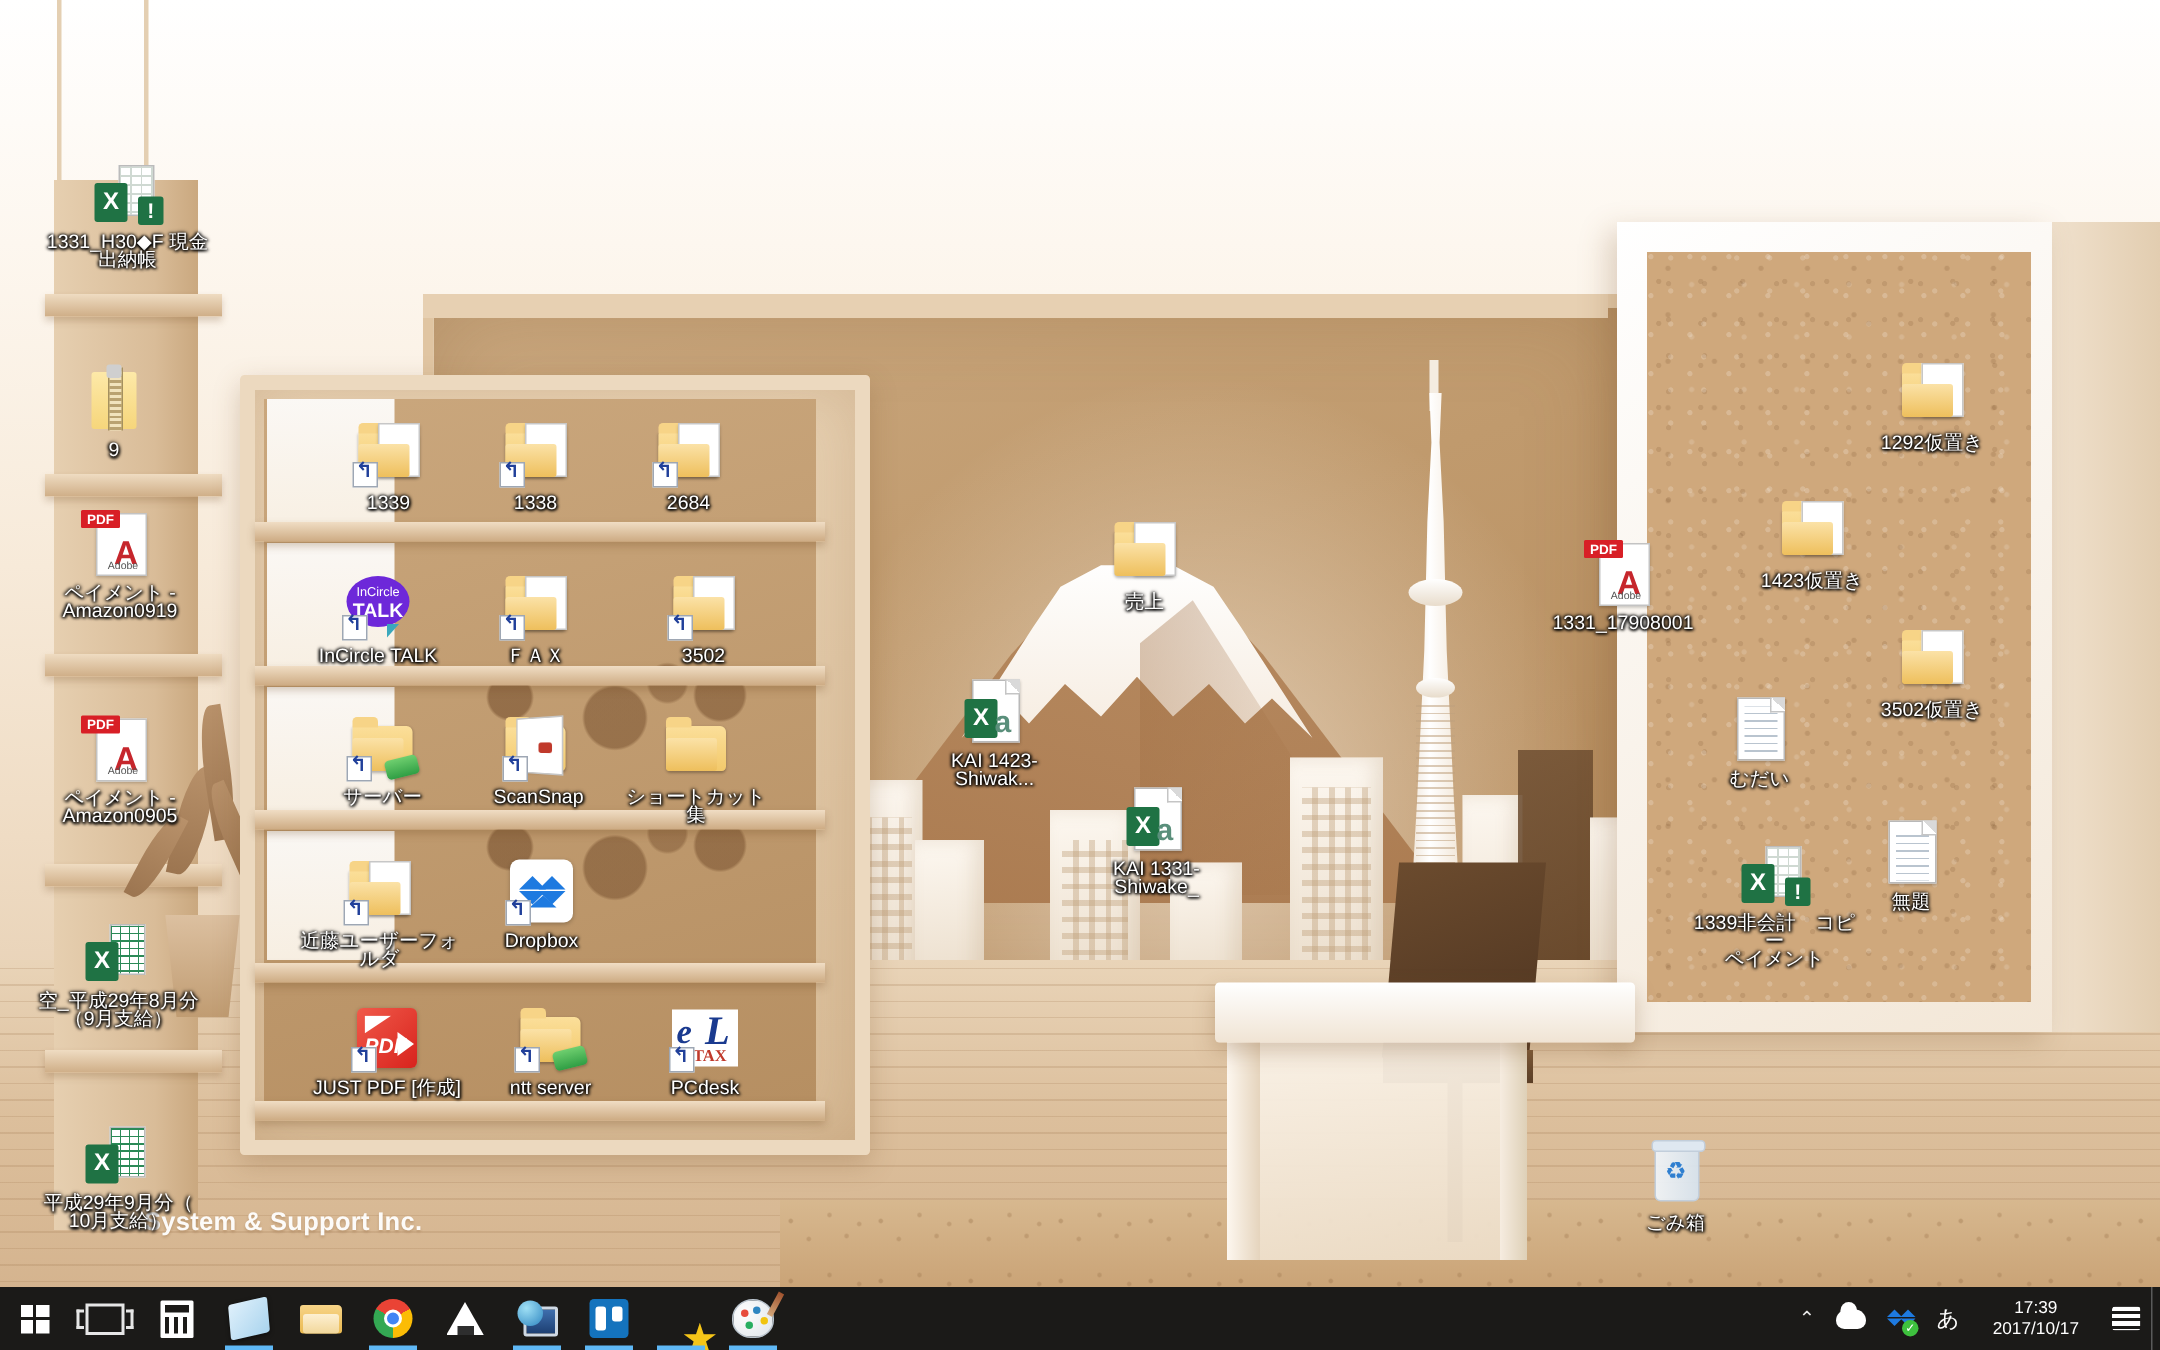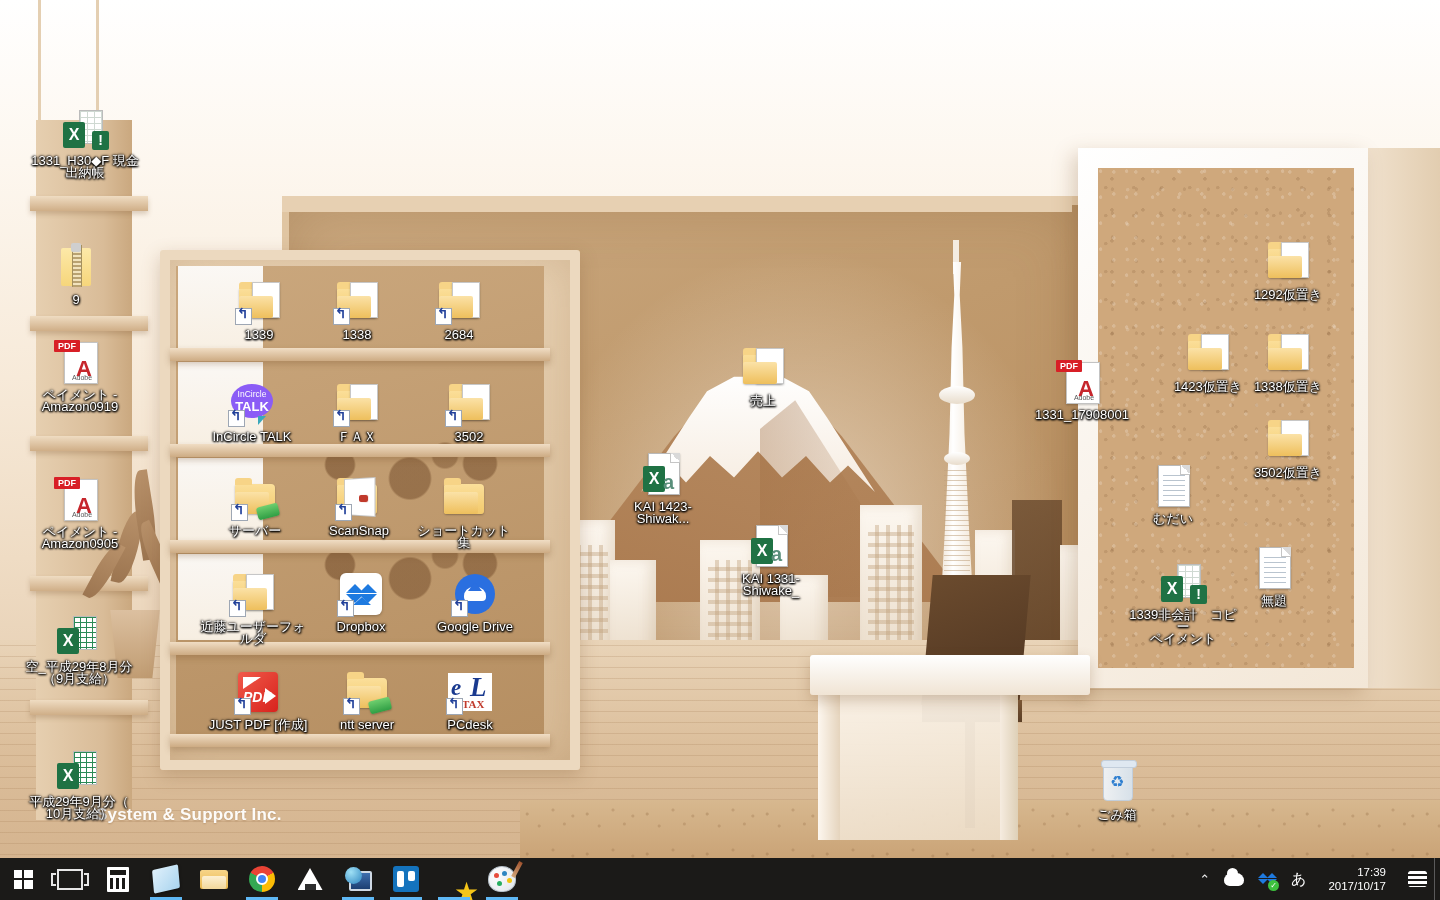--- a/index.html
+++ b/index.html
@@ -197,21 +197,21 @@
   .pdf-a{position:absolute;left:8px;top:16px;width:22px;height:20px;color:#c6262c;
     font-size:22px;line-height:20px;font-weight:bold;text-align:center;}
   .pdf-adobe{position:absolute;left:4px;bottom:2px;right:2px;font-size:7px;color:#555;text-align:center;}
   .zip{position:absolute;left:9px;top:5px;width:30px;height:38px;
     background:linear-gradient(#fde9a8,#f6d67b);border-radius:2px;}
   .zip-t{position:absolute;left:20px;top:2px;width:8px;height:42px;
     background:repeating-linear-gradient(180deg,#b9a271 0 2px,#f1e3bd 2px 4px);
     border-left:1px solid #a4905f;border-right:1px solid #a4905f;}
   .zip-pull{position:absolute;left:19px;top:0px;width:10px;height:9px;background:#cfcfcf;border-radius:2px;}
 
-  .bubble{position:absolute;left:3px;top:4px;width:42px;height:34px;background:#8b5cf6;
+  .bubble{position:absolute;left:3px;top:4px;width:42px;height:34px;background:#6d28d9;
     border-radius:50%;color:#fff;text-align:center;}
   .bubble .l1{font-size:8.5px;line-height:12px;margin-top:4px;}
   .bubble .l2{font-size:13px;font-weight:bold;line-height:13px;}
   .bubble:after{content:"";position:absolute;right:7px;bottom:-7px;width:0;height:0;
     border-left:8px solid #3aa8bc;border-bottom:9px solid transparent;}
 
   .dropbox{position:absolute;left:3px;top:3px;width:42px;height:42px;background:#fff;border-radius:6px;
     box-shadow:0 1px 3px rgba(0,0,0,.25);}
   .db-d{position:absolute;width:0;height:0;border-left:9px solid transparent;border-right:9px solid transparent;}
   .gdrive{position:absolute;left:4px;top:4px;width:40px;height:40px;border-radius:50%;
@@ -298,21 +298,21 @@
   #tray{position:absolute;right:0;bottom:0;height:42px;display:flex;align-items:center;color:#fff;}
   .tray-btn{display:flex;align-items:center;justify-content:center;height:42px;padding:0 7px;}
   .tray-chevron{font-size:13px;color:#e9e9e9;}
   .cloud{width:20px;height:13px;background:#fff;border-radius:8px 8px 6px 6px;position:relative;}
   .cloud:before{content:"";position:absolute;left:3px;top:-5px;width:11px;height:11px;border-radius:50%;background:#fff;}
   .dbsync{width:19px;height:17px;position:relative;}
   .dbsync i{position:absolute;width:0;height:0;border-left:5px solid transparent;border-right:5px solid transparent;}
   .dbsync-ok{position:absolute;right:-2px;bottom:-3px;width:11px;height:11px;border-radius:50%;
     background:#3ec13e;color:#fff;font-size:8px;line-height:11px;text-align:center;}
   .ime{font-size:15px;color:#fff;}
-  .clock{text-align:right;line-height:14px;font-size:11.5px;padding:0 8px;color:#fff;}
+  .clock{text-align:center;line-height:14px;font-size:11.5px;padding:0 8px;color:#fff;}
   .notif{width:19px;height:16px;position:relative;}
   .notif-lines{position:absolute;inset:0;background:#fff;border-radius:2px;
     -webkit-mask:repeating-linear-gradient(180deg,#000 0 3px,transparent 3px 5px);
     mask:repeating-linear-gradient(180deg,#000 0 3px,transparent 3px 5px);}
   .showdesk{width:5px;height:42px;border-left:1px solid #5a5a5a;}
 </style>
 </head>
 <body>
 
 <div id="desktop">
@@ -562,28 +562,20 @@
         <div class="db-d" style="left:19px;top:11px;border-bottom:9px solid #1e7ae0;"></div>
         <div class="db-d" style="left:6px;top:21px;border-top:9px solid #1e7ae0;"></div>
         <div class="db-d" style="left:19px;top:21px;border-top:9px solid #1e7ae0;"></div>
         <div class="db-d" style="left:12.5px;top:24px;border-bottom:8px solid #1e7ae0;"></div>
       </div>
       <div class="shortcut"></div>
     </div>
     <div class="label">Dropbox</div>
   </div>
 
-  <div class="icon w100" style="left:425px;top:570px;">
-    <div class="glyph">
-      <div class="gdrive"></div>
-        <div class="gdrive-arrow"></div>
-        <div class="shortcut"></div>
-    </div>
-    <div class="label">Google Drive</div>
-  </div>
 
   <div class="icon w100" style="left:208px;top:668px;">
     <div class="glyph">
       <div class="jpdf">
           <div class="jpdf-cut"></div>
           <div class="jpdf-txt">PDF</div>
           <div class="jpdf-arrow"></div>
         </div>
       <div class="shortcut"></div>
     </div>
@@ -666,28 +658,20 @@
 
   <div class="icon w100" style="left:1158px;top:330px;">
     <div class="glyph">
       <div class="folder"></div>
         <div class="folder-open-doc"></div>
         <div class="folder-front"></div>
     </div>
     <div class="label">1423仮置き</div>
   </div>
 
-  <div class="icon w100" style="left:1238px;top:330px;">
-    <div class="glyph">
-      <div class="folder"></div>
-        <div class="folder-open-doc"></div>
-        <div class="folder-front"></div>
-    </div>
-    <div class="label">1338仮置き</div>
-  </div>
 
   <div class="icon w100" style="left:1238px;top:416px;">
     <div class="glyph">
       <div class="folder"></div>
         <div class="folder-open-doc"></div>
         <div class="folder-front"></div>
     </div>
     <div class="label">3502仮置き</div>
   </div>
 

